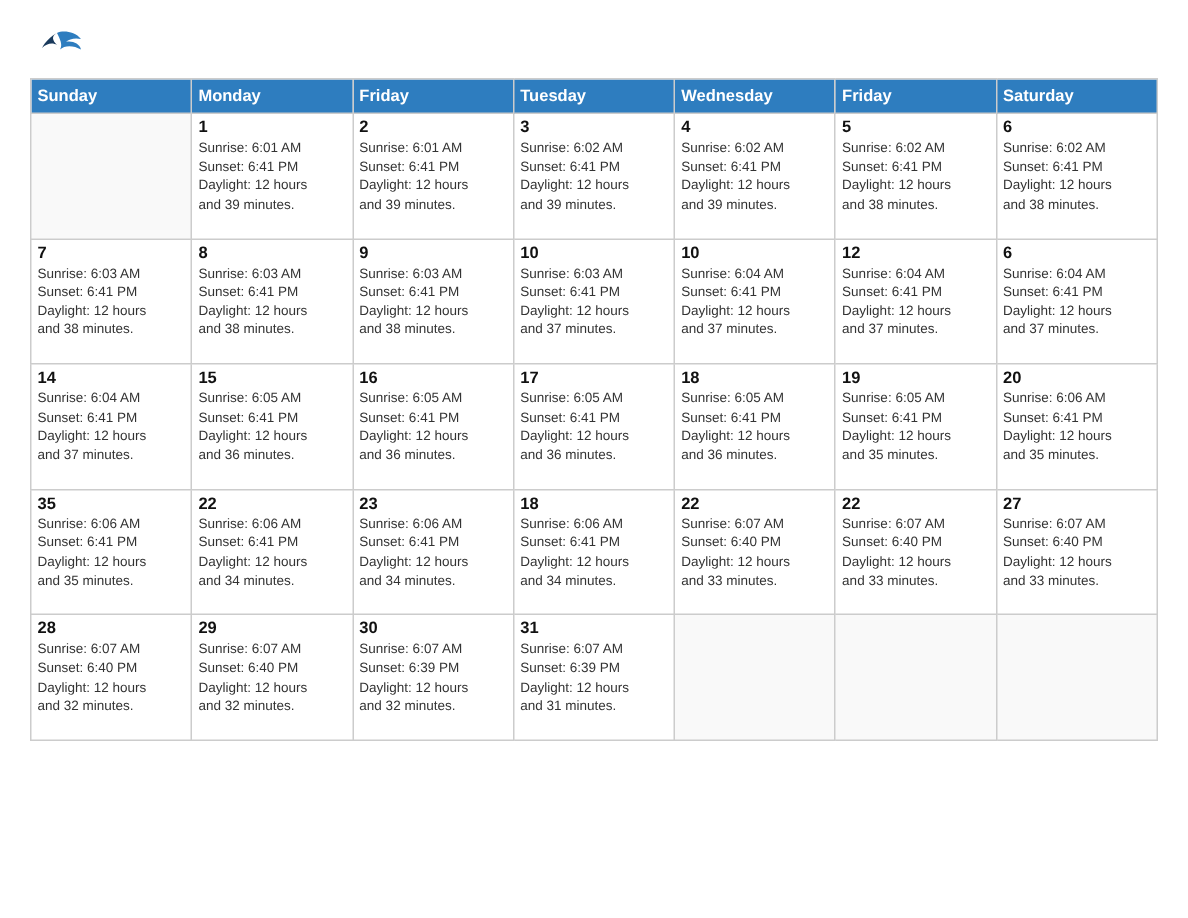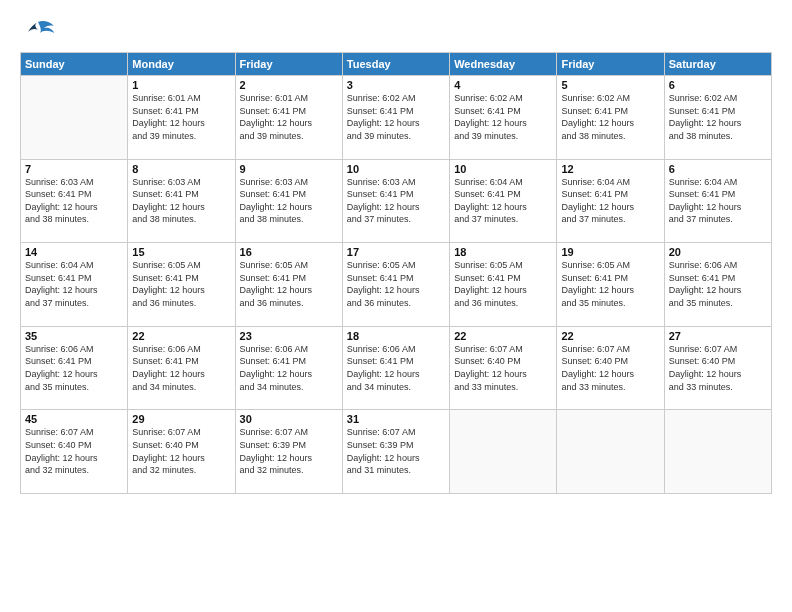--- a/index.html
+++ b/index.html
@@ -328,21 +328,21 @@
           <td>
             <span class="day-number">27</span>
             <div class="day-info" style="white-space: pre-line;">Sunrise: 6:07 AM
 Sunset: 6:40 PM
 Daylight: 12 hours
 and 33 minutes.</div>
           </td>
         </tr>
         <tr>
           <td>
-            <span class="day-number">45</span>
+            <span class="day-number">28</span>
             <div class="day-info" style="white-space: pre-line;">Sunrise: 6:07 AM
 Sunset: 6:40 PM
 Daylight: 12 hours
 and 32 minutes.</div>
           </td>
           <td>
             <span class="day-number">29</span>
             <div class="day-info" style="white-space: pre-line;">Sunrise: 6:07 AM
 Sunset: 6:40 PM
 Daylight: 12 hours

